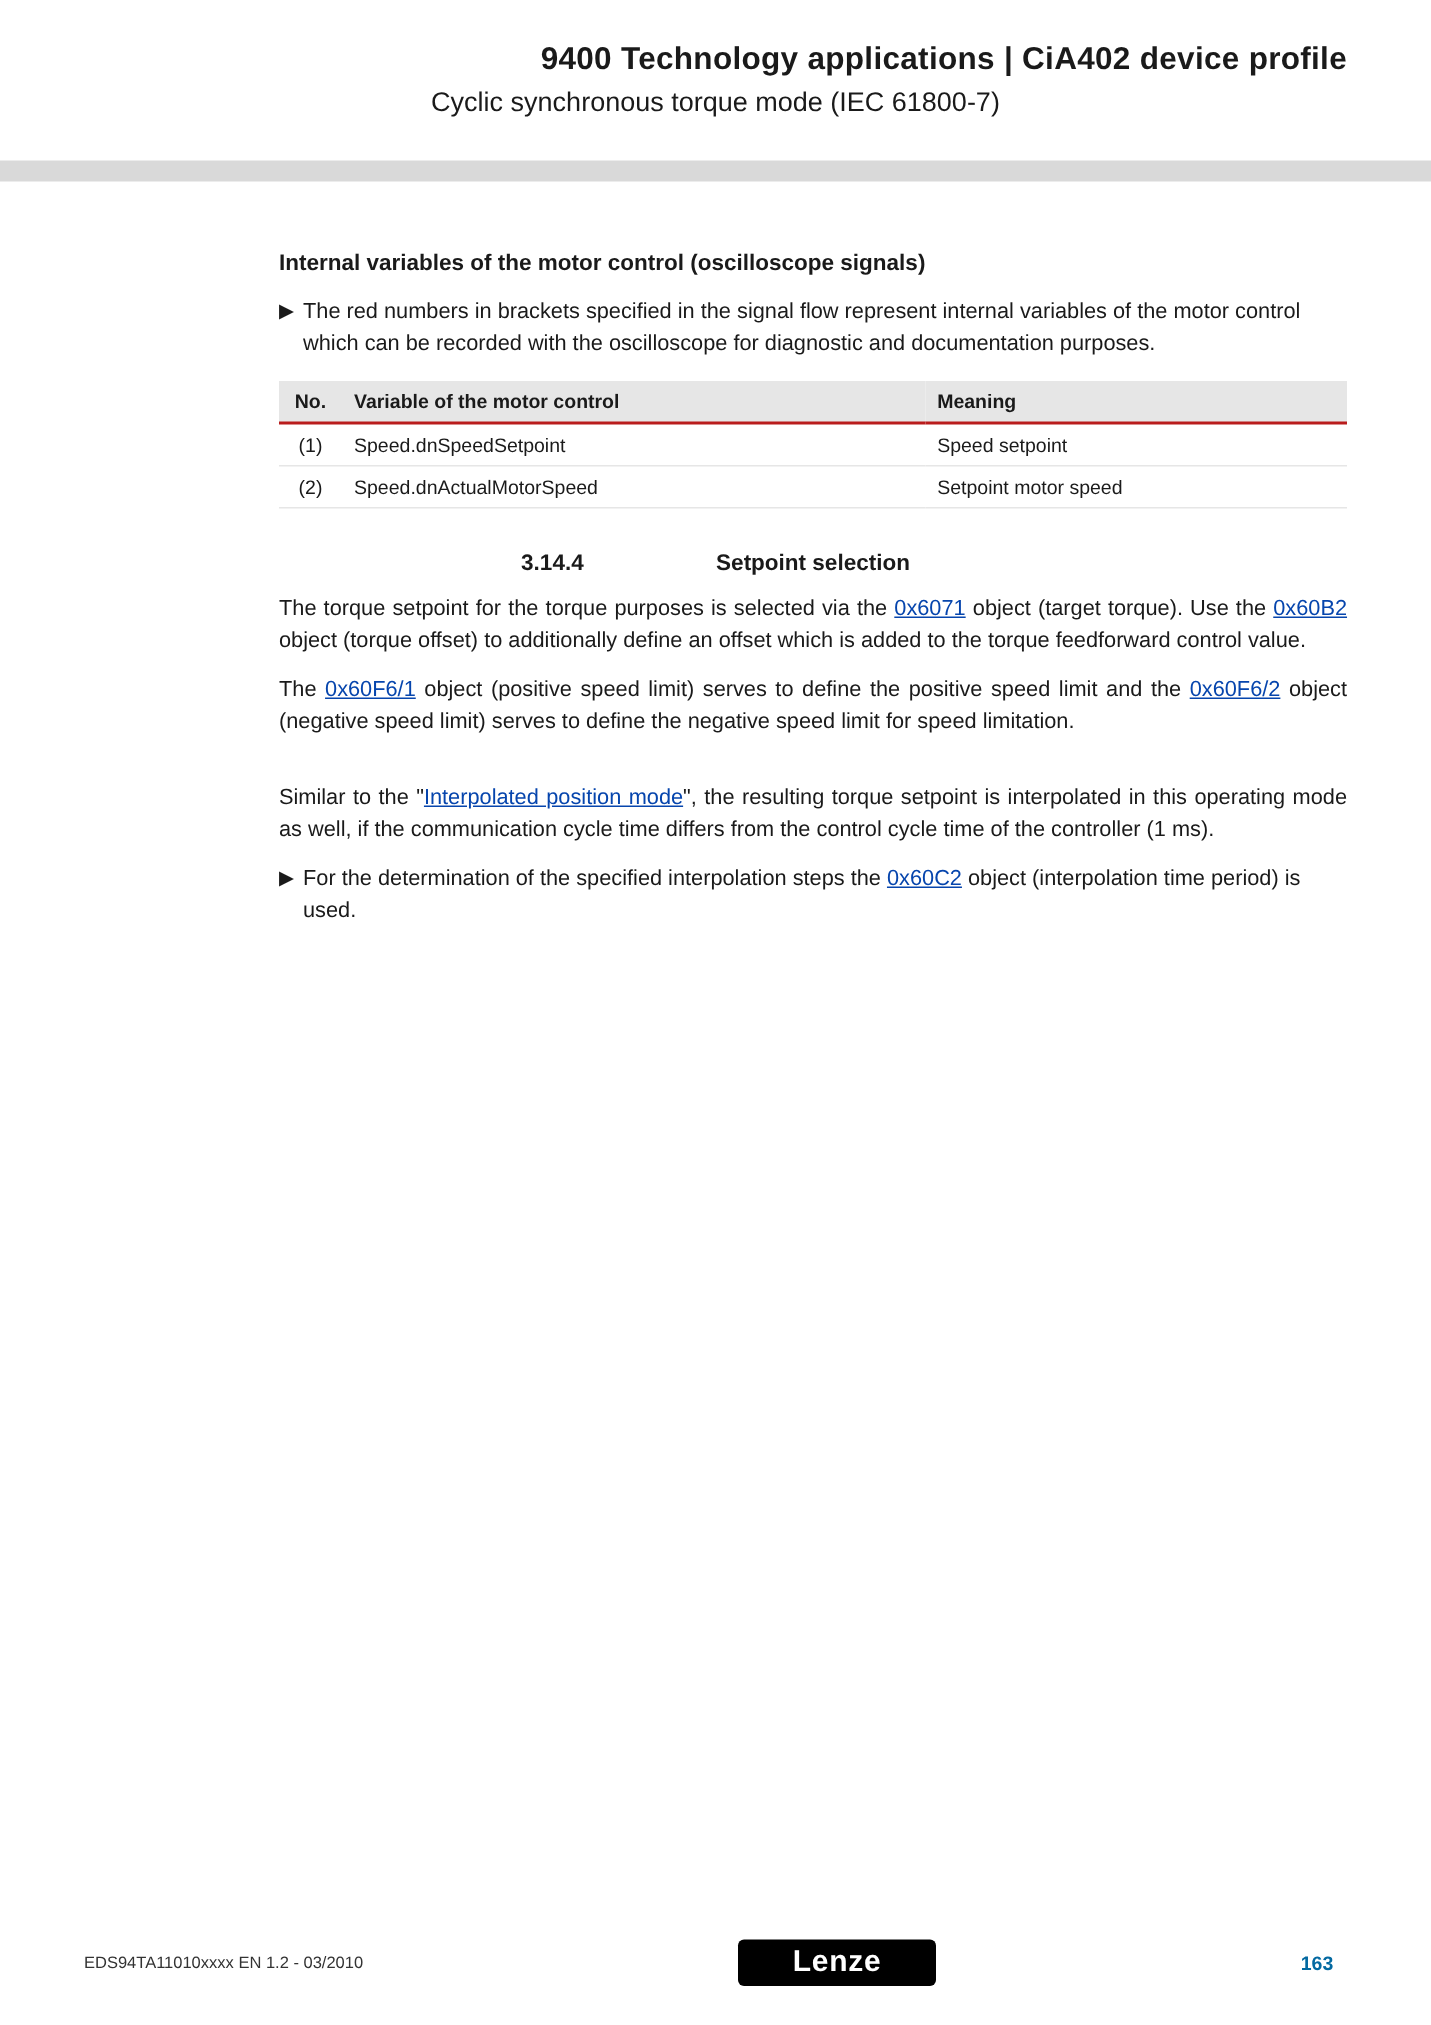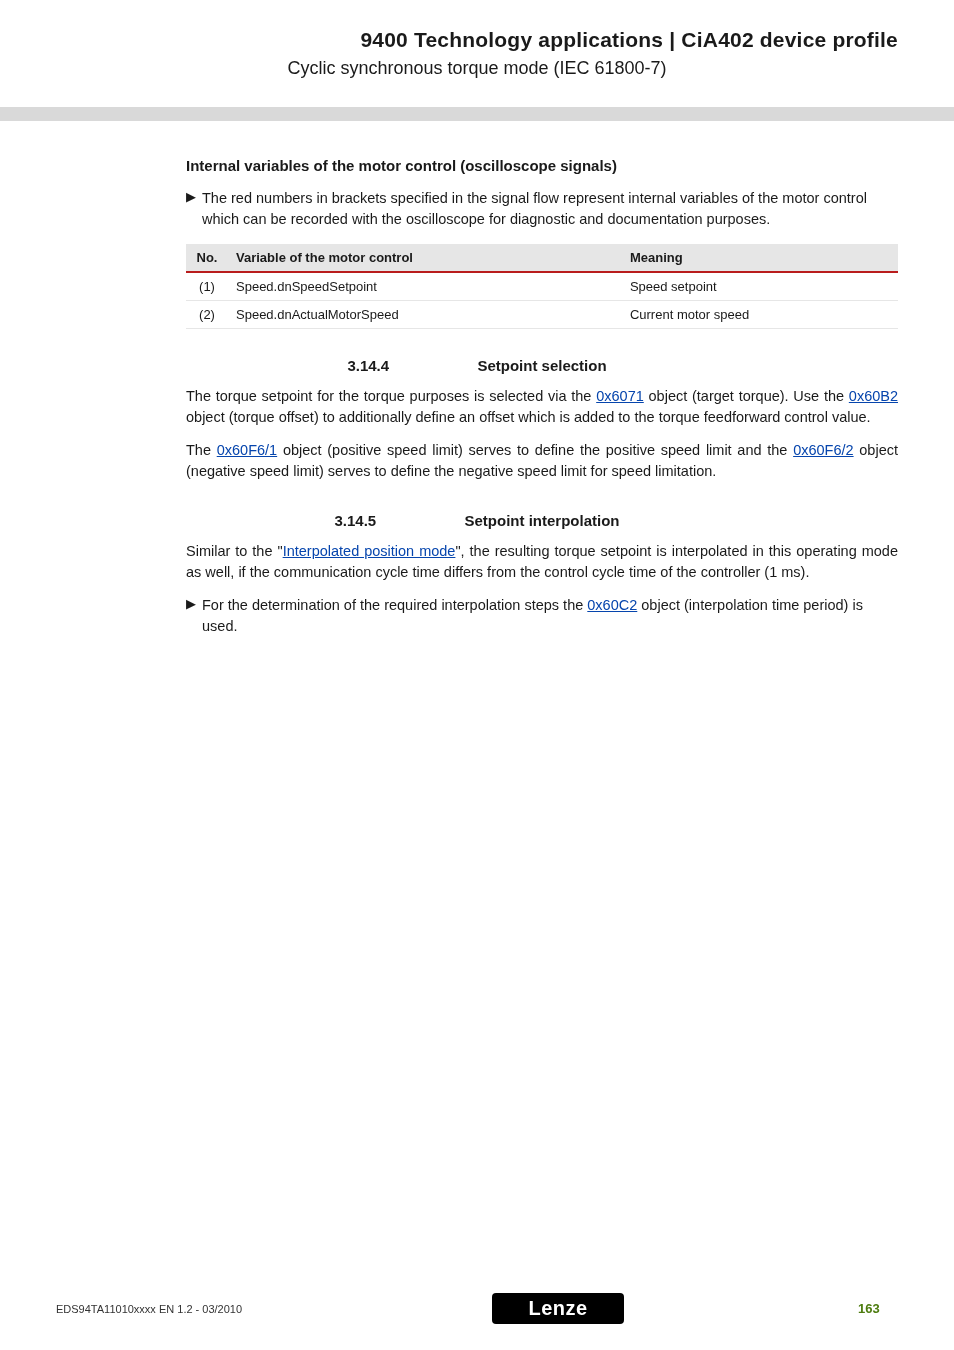--- a/index.html
+++ b/index.html
@@ -5,39 +5,39 @@
   * { box-sizing: border-box; margin: 0; padding: 0; }
   html, body { width: 954px; background: #fff; font-family: "Segoe UI", "Helvetica Neue", Arial, sans-serif; color: #1a1a1a; }
   .page { width: 954px; height: 1350px; position: relative; padding: 0; }
   .header-band { width: 100%; padding: 28px 56px 14px 56px; }
   .header-title { font-size: 21px; font-weight: 700; text-align: right; margin-bottom: 6px; letter-spacing: 0.2px; }
   .header-sub1 { font-size: 15px; text-align: right; margin-bottom: 2px; }
   .header-sub2 { font-size: 18px; text-align: center; margin-bottom: 14px; }
   .header-divider { height: 14px; background: #d9d9d9; width: 100%; }
   .content { padding: 24px 56px 0 56px; }
   .indent { margin-left: 130px; }
-  .h3 { font-size: 15px; font-weight: 700; margin-top: 12px; margin-bottom: 14px; }
+  .h3 { font-size: 15px; font-weight: 700; margin-top: 22px; margin-bottom: 14px; }
   .bullet-row { display: flex; margin-bottom: 14px; line-height: 1.45; font-size: 14.5px; }
   .bullet-glyph { width: 16px; flex-shrink: 0; font-size: 13px; }
   .bullet-text { flex: 1; }
   table.vars { border-collapse: collapse; width: 100%; font-size: 13px; margin-bottom: 28px; }
   table.vars th { background: #e6e6e6; text-align: left; padding: 6px 8px; font-weight: 700; border-bottom: 2px solid #b91c1c; }
   table.vars td { padding: 6px 8px; border-bottom: 1px solid #e6e6e6; }
   table.vars th.no, table.vars td.no { width: 42px; text-align: center; }
   .sec-row { display: flex; margin-bottom: 12px; justify-content: center; }
   .sec-num { width: 130px; font-size: 15px; font-weight: 700; }
   .sec-title { font-size: 15px; font-weight: 700; }
   .para { font-size: 14.5px; line-height: 1.45; margin-bottom: 12px; text-align: justify; }
   .link { color: #0645ad; text-decoration: underline; }
   .footer { position: absolute; bottom: 26px; left: 0; width: 100%; padding: 0 56px; }
   .footer-bar { display: flex; align-items: center; justify-content: space-between; width: 100%; }
   .footer-left { font-size: 11px; color: #333; }
   .footer-center { flex: 1; display: flex; justify-content: center; }
   .lenze-pill { background: #000; color: #fff; font-weight: 700; font-size: 20px; letter-spacing: 0.5px; padding: 4px 36px; border-radius: 4px; display: inline-block; margin-left: 16px; }
-  .footer-right { font-size: 13px; font-weight: 700; color: #4d7c0f; width: 40px; text-align: left; }
+  .footer-right { font-size: 13px; font-weight: 700; color: #0369a1; width: 40px; text-align: center; }
 </style>
 </head>
 <body>
 
 <div class="page">
 
   <div class="header-band">
     <div class="header-title">9400 Technology applications | CiA402 device profile</div>
     <div class="header-sub2">Cyclic synchronous torque mode (IEC 61800-7)</div>
   </div>
@@ -63,21 +63,21 @@
         </thead>
         <tbody>
           <tr>
             <td class="no">(1)</td>
             <td>Speed.dnSpeedSetpoint</td>
             <td>Speed setpoint</td>
           </tr>
           <tr>
             <td class="no">(2)</td>
             <td>Speed.dnActualMotorSpeed</td>
-            <td>Current motor speed</td>
+            <td>Setpoint motor speed</td>
           </tr>
         </tbody>
       </table>
     </div>
 
     <div class="sec-row">
       <div class="sec-num">3.14.4</div>
       <div class="sec-title">Setpoint selection</div>
     </div>
 
@@ -85,33 +85,29 @@
       <p class="para">
         <span>The torque setpoint for the torque purposes is selected via the </span><a class="link">0x6071</a><span> object (target torque). Use the </span><a class="link">0x60B2</a><span> object (torque offset) to additionally define an offset which is added to the torque feedforward control value.</span>
       </p>
       <p class="para">
         <span>The </span><a class="link">0x60F6/1</a><span> object (positive speed limit) serves to define the positive speed limit and the </span><a class="link">0x60F6/2</a><span> object (negative speed limit) serves to define the negative speed limit for speed limitation.</span>
       </p>
     </div>
 
     <div style="height:18px"></div>
 
-    <div class="sec-row">
-      <div class="sec-num">3.14.5</div>
-      <div class="sec-title">Setpoint interpolation</div>
-    </div>
 
     <div class="indent">
       <p class="para">
         <span>Similar to the "</span><a class="link">Interpolated position mode</a><span>", the resulting torque setpoint is interpolated in this operating mode as well, if the communication cycle time differs from the control cycle time of the controller (1 ms).</span>
       </p>
       <div class="bullet-row">
         <div class="bullet-glyph">▶</div>
         <div class="bullet-text">
-          <span>For the determination of the required interpolation steps the </span><a class="link">0x60C2</a><span> object (interpolation time period) is used.</span>
+          <span>For the determination of the specified interpolation steps the </span><a class="link">0x60C2</a><span> object (interpolation time period) is used.</span>
         </div>
       </div>
     </div>
 
   </div>
 
   <div class="footer">
     <div class="footer-bar">
       <div class="footer-left">EDS94TA11010xxxx EN 1.2 - 03/2010</div>
       <div class="footer-center">

